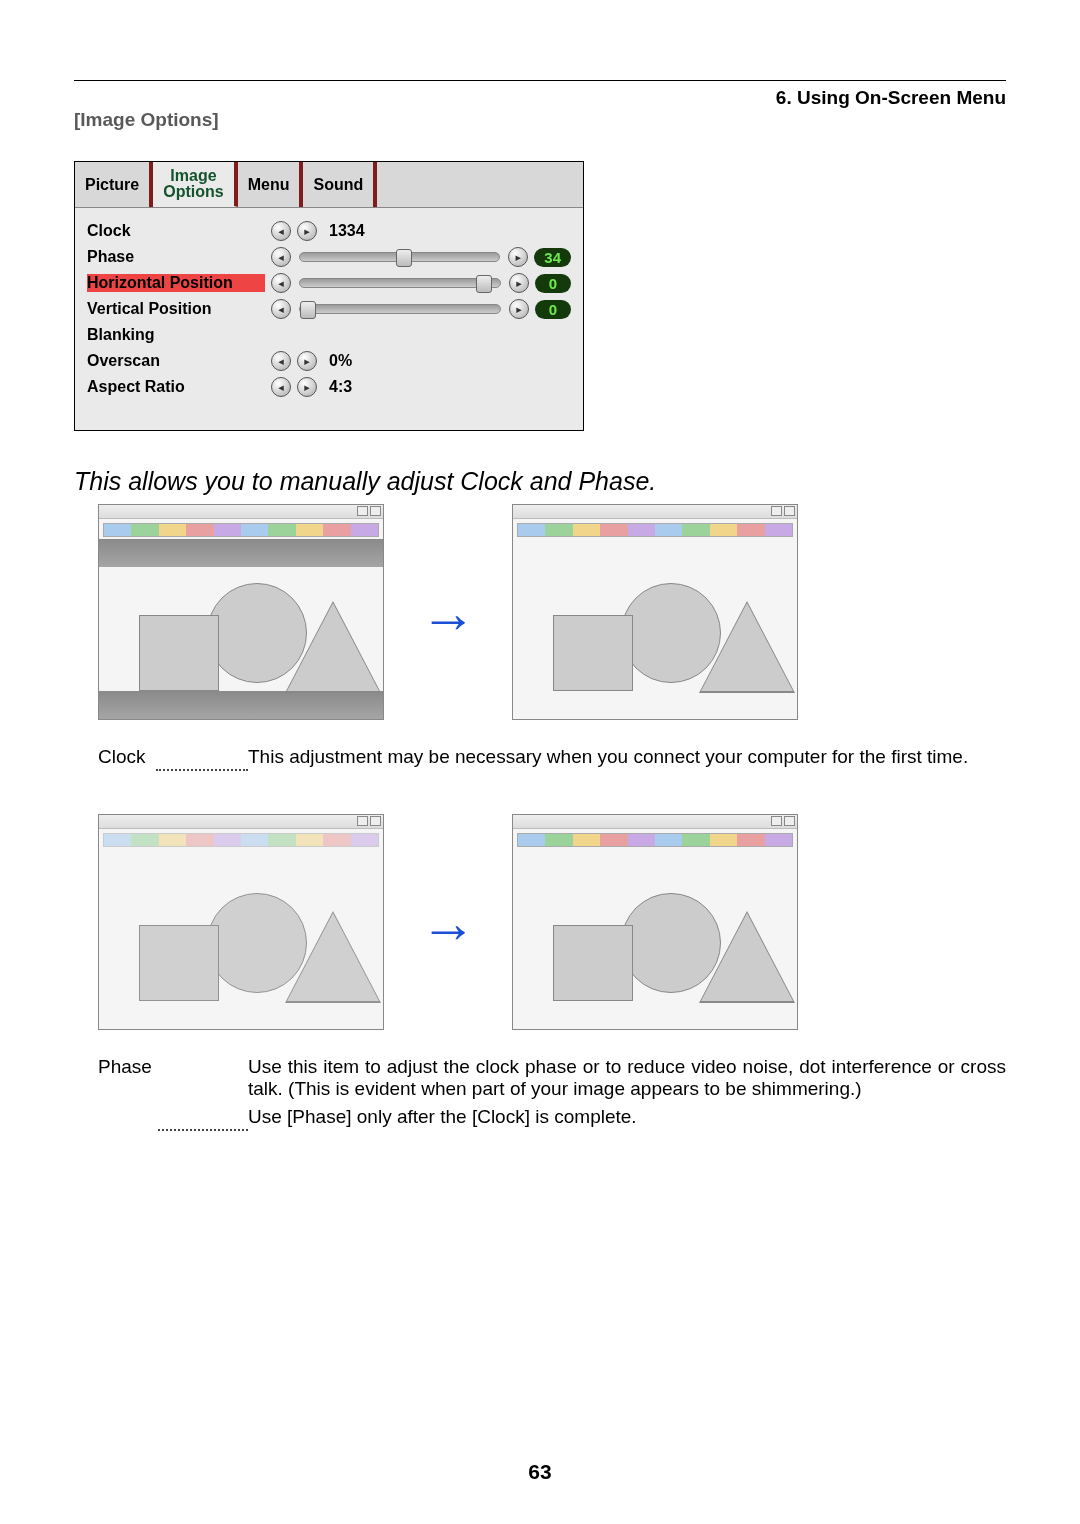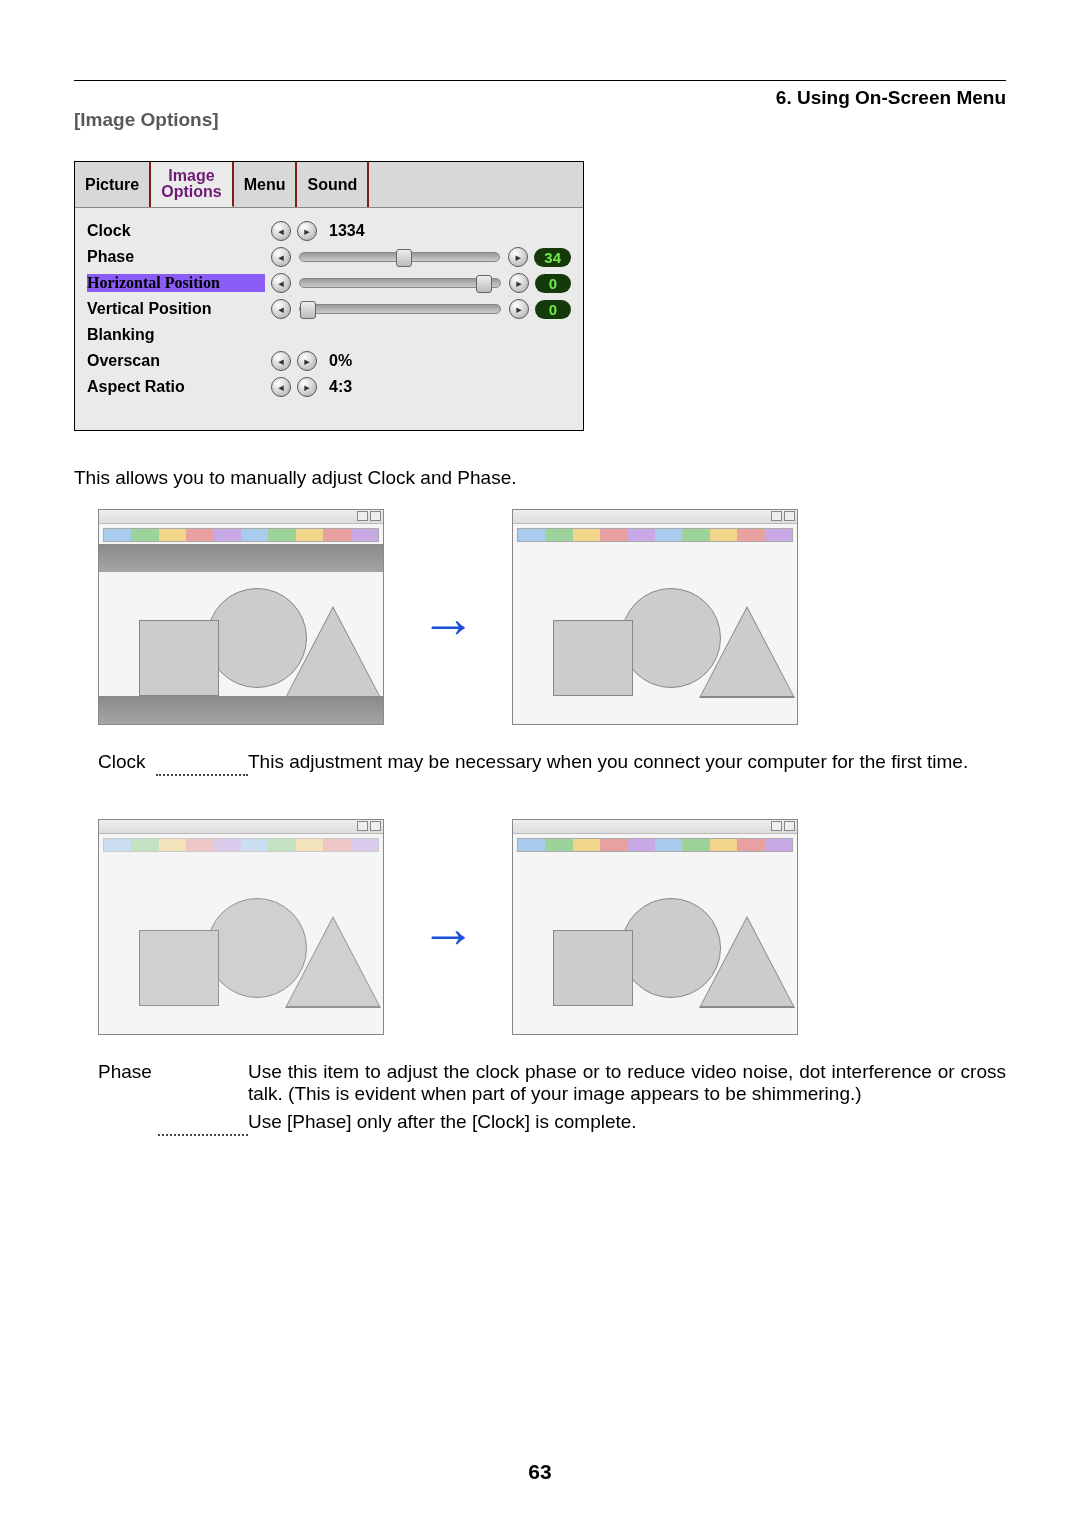--- a/index.html
+++ b/index.html
@@ -39,55 +39,54 @@
     margin-bottom: 36px;
     position: relative;
   }
   .osd-tabs {
     display: flex;
     height: 46px;
     background: #d8d8d8;
     border-bottom: 1px solid #888;
   }
   .osd-tab {
-    border-right: 2px solid #7f1d1d;
+    border-right: 4px solid #7f1d1d;
     display: flex;
     align-items: center;
     justify-content: center;
     font-weight: bold;
     font-size: 16px;
     padding: 0 10px;
     height: 100%;
     position: relative;
     top: 0;
   }
   .osd-tab.active {
     background: #eaeaea;
-    color: #701a75;
+    color: #14532d;
     border-bottom: 1px solid #eaeaea;
     line-height: 1.0;
     text-align: center;
   }
   .osd-body {
     padding: 10px 12px 30px 12px;
   }
   .osd-row {
     display: flex;
     align-items: center;
     height: 26px;
     gap: 6px;
   }
   .osd-label {
     width: 178px;
     font-weight: bold;
     font-size: 16px;
   }
   .osd-label.sel {
-    background: #8b5cf6;
-    font-family: Liberation Serif, serif;
+    background: #ef4444;
   }
   .arrow-btn {
     width: 20px; height: 20px;
     border-radius: 50%;
     border: 1.5px solid #555;
     background: radial-gradient(circle at 35% 30%, #fff, #ccc 60%, #aaa);
     display: inline-flex;
     align-items: center; justify-content: center;
     font-size: 11px; color: #333;
     flex: 0 0 auto;
@@ -123,22 +122,23 @@
     font-weight: bold;
     font-size: 16px;
     margin-left: 6px;
   }
   .subhead {
     font-weight: bold;
     font-size: 20px;
     margin-bottom: 10px;
   }
   .body-text {
-    font-size: 19px;
-    margin-bottom: 20px;
+    font-size: 25px;
+    margin-bottom: 8px;
+    font-style: italic;
   }
   
   .example-row {
     display: flex;
     align-items: center;
     gap: 36px;
     margin: 0 0 26px 24px;
   }
   .example-box {
     width: 286px;

